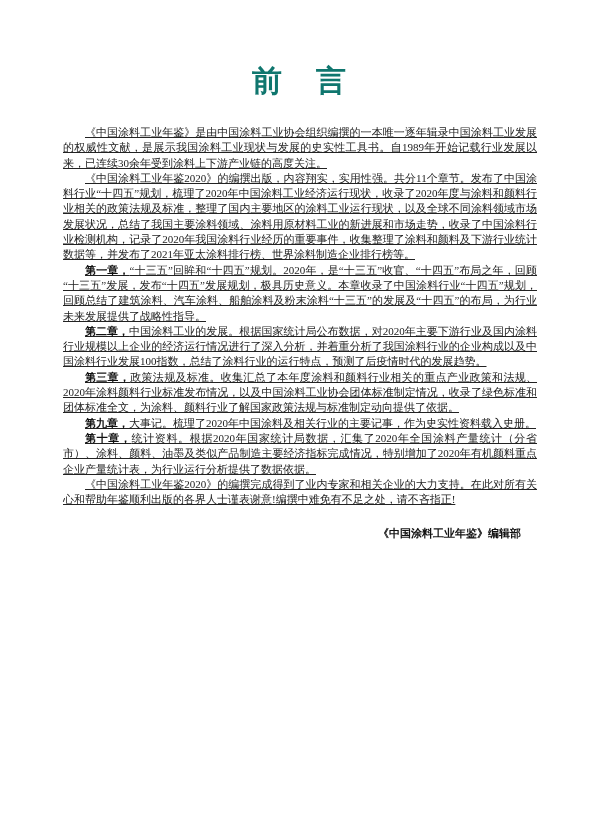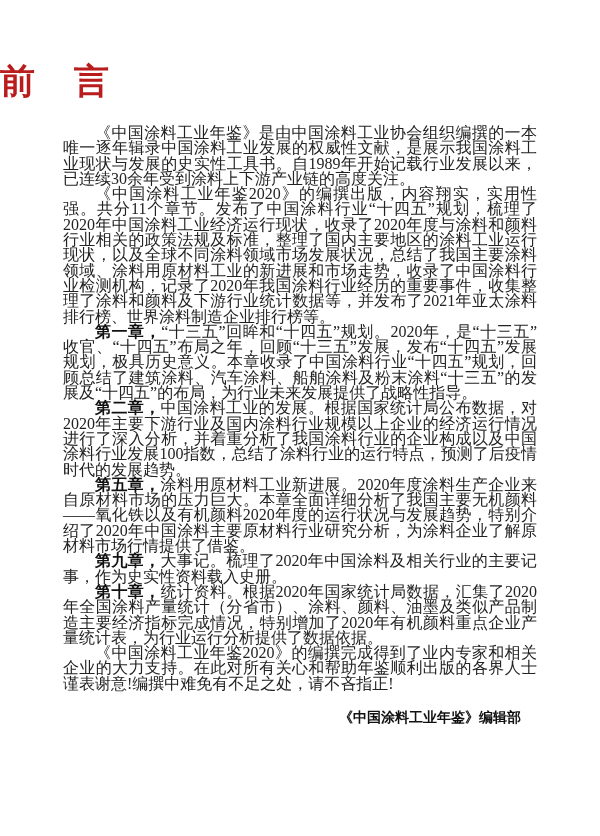--- a/index.html
+++ b/index.html
@@ -10,50 +10,51 @@
   }
   .page {
     position: relative;
     width: 600px; height: 836px;
     background: #ffffff;
     color: #1e1e1e;
     overflow: hidden;
   }
   .title {
     margin: 63px 0 0 0;
-    text-align: left;
+    text-align: center;
     font-family: "Liberation Sans", "DejaVu Sans", sans-serif;
     font-weight: 800;
-    font-size: 35px;
+    font-size: 30px;
     line-height: 36px;
-    color: #b91c1c;
+    color: #0f766e;
     letter-spacing: 2px;
   }
   .content {
     margin: 26px auto 16px auto;
     width: 474px;
-    font-size: 16px;
+    font-size: 11px;
     line-height: 15.3px;
     text-align: justify;
     color: #222222;
+    text-decoration: underline;
   }
   .para {
     margin: 0;
     text-indent: 2em;
   }
   .lead {
     font-family: "Liberation Sans", "DejaVu Sans", sans-serif;
     font-weight: 700;
     color: #111111;
   }
   .signature {
     width: 474px;
     margin: 18px auto 0 auto;
     text-align: right;
-    font-size: 14px;
+    font-size: 11px;
     line-height: 16px;
   }
   .sig-name {
     font-family: "Liberation Sans", "DejaVu Sans", sans-serif;
     font-weight: 700;
     color: #111111;
     padding-right: 16px;
   }
   .sig-date {
     color: #222222;
@@ -65,21 +66,21 @@
 
 <div class="page">
 
   <h1 class="title">前　言</h1>
 
   <div class="content">
     <p class="para"><span class="lead"></span><span>《中国涂料工业年鉴》是由中国涂料工业协会组织编撰的一本唯一逐年辑录中国涂料工业发展的权威性文献，是展示我国涂料工业现状与发展的史实性工具书。自1989年开始记载行业发展以来，已连续30余年受到涂料上下游产业链的高度关注。</span></p>
     <p class="para"><span class="lead"></span><span>《中国涂料工业年鉴2020》的编撰出版，内容翔实，实用性强。共分11个章节。发布了中国涂料行业“十四五”规划，梳理了2020年中国涂料工业经济运行现状，收录了2020年度与涂料和颜料行业相关的政策法规及标准，整理了国内主要地区的涂料工业运行现状，以及全球不同涂料领域市场发展状况，总结了我国主要涂料领域、涂料用原材料工业的新进展和市场走势，收录了中国涂料行业检测机构，记录了2020年我国涂料行业经历的重要事件，收集整理了涂料和颜料及下游行业统计数据等，并发布了2021年亚太涂料排行榜、世界涂料制造企业排行榜等。</span></p>
     <p class="para"><span class="lead">第一章，</span><span>“十三五”回眸和“十四五”规划。2020年，是“十三五”收官、“十四五”布局之年，回顾“十三五”发展，发布“十四五”发展规划，极具历史意义。本章收录了中国涂料行业“十四五”规划，回顾总结了建筑涂料、汽车涂料、船舶涂料及粉末涂料“十三五”的发展及“十四五”的布局，为行业未来发展提供了战略性指导。</span></p>
     <p class="para"><span class="lead">第二章，</span><span>中国涂料工业的发展。根据国家统计局公布数据，对2020年主要下游行业及国内涂料行业规模以上企业的经济运行情况进行了深入分析，并着重分析了我国涂料行业的企业构成以及中国涂料行业发展100指数，总结了涂料行业的运行特点，预测了后疫情时代的发展趋势。</span></p>
-    <p class="para"><span class="lead">第五章，</span><span>涂料用原材料工业新进展。2020年度涂料生产企业来自原材料市场的压力巨大。本章全面详细分析了我国主要无机颜料——氧化铁以及有机颜料2020年度的运行状况与发展趋势，特别介绍了2020年中国涂料主要原材料行业研究分析，为涂料企业了解原材料市场行情提供了借鉴。</span></p>
+    <p class="para"><span class="lead">第三章，</span><span>政策法规及标准。收集汇总了本年度涂料和颜料行业相关的重点产业政策和法规、2020年涂料颜料行业标准发布情况，以及中国涂料工业协会团体标准制定情况，收录了绿色标准和团体标准全文，为涂料、颜料行业了解国家政策法规与标准制定动向提供了依据。</span></p>
     <p class="para"><span class="lead">第九章，</span><span>大事记。梳理了2020年中国涂料及相关行业的主要记事，作为史实性资料载入史册。</span></p>
     <p class="para"><span class="lead">第十章，</span><span>统计资料。根据2020年国家统计局数据，汇集了2020年全国涂料产量统计（分省市）、涂料、颜料、油墨及类似产品制造主要经济指标完成情况，特别增加了2020年有机颜料重点企业产量统计表，为行业运行分析提供了数据依据。</span></p>
     <p class="para"><span class="lead"></span><span>《中国涂料工业年鉴2020》的编撰完成得到了业内专家和相关企业的大力支持。在此对所有关心和帮助年鉴顺利出版的各界人士谨表谢意!编撰中难免有不足之处，请不吝指正!</span></p>
   </div>
 
   <div class="signature">
     <div class="sig-name">《中国涂料工业年鉴》编辑部</div>
   </div>
 
 </div>

